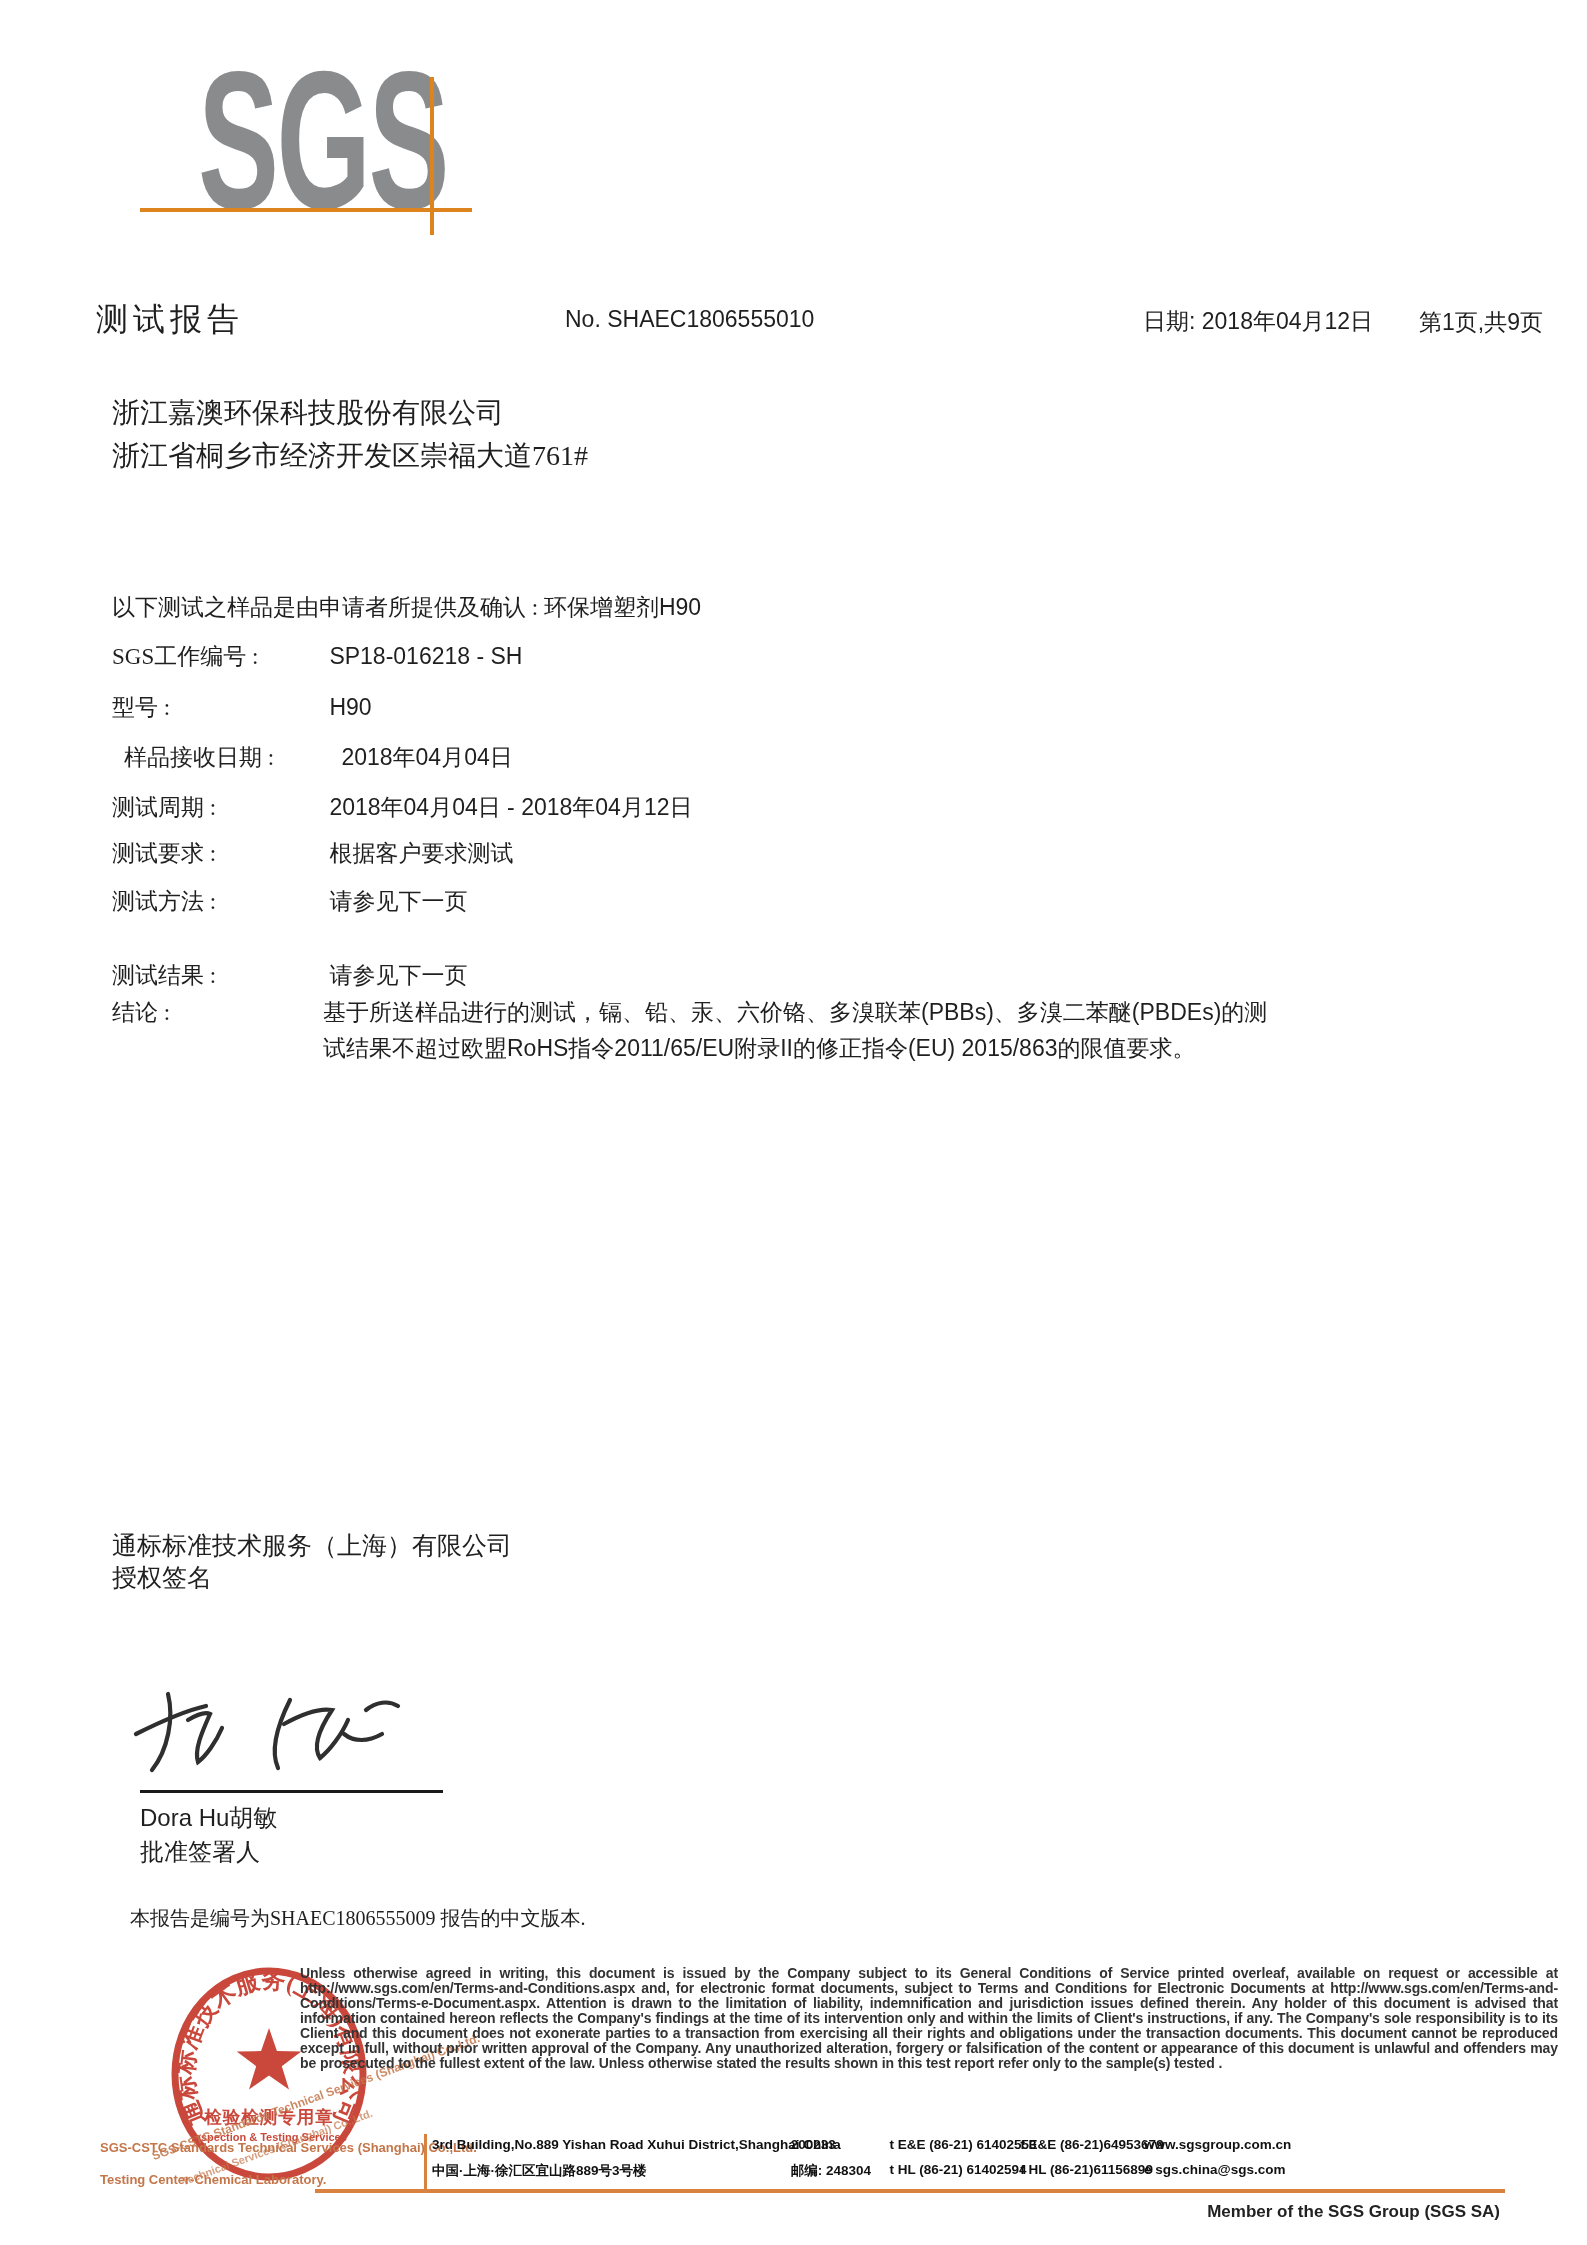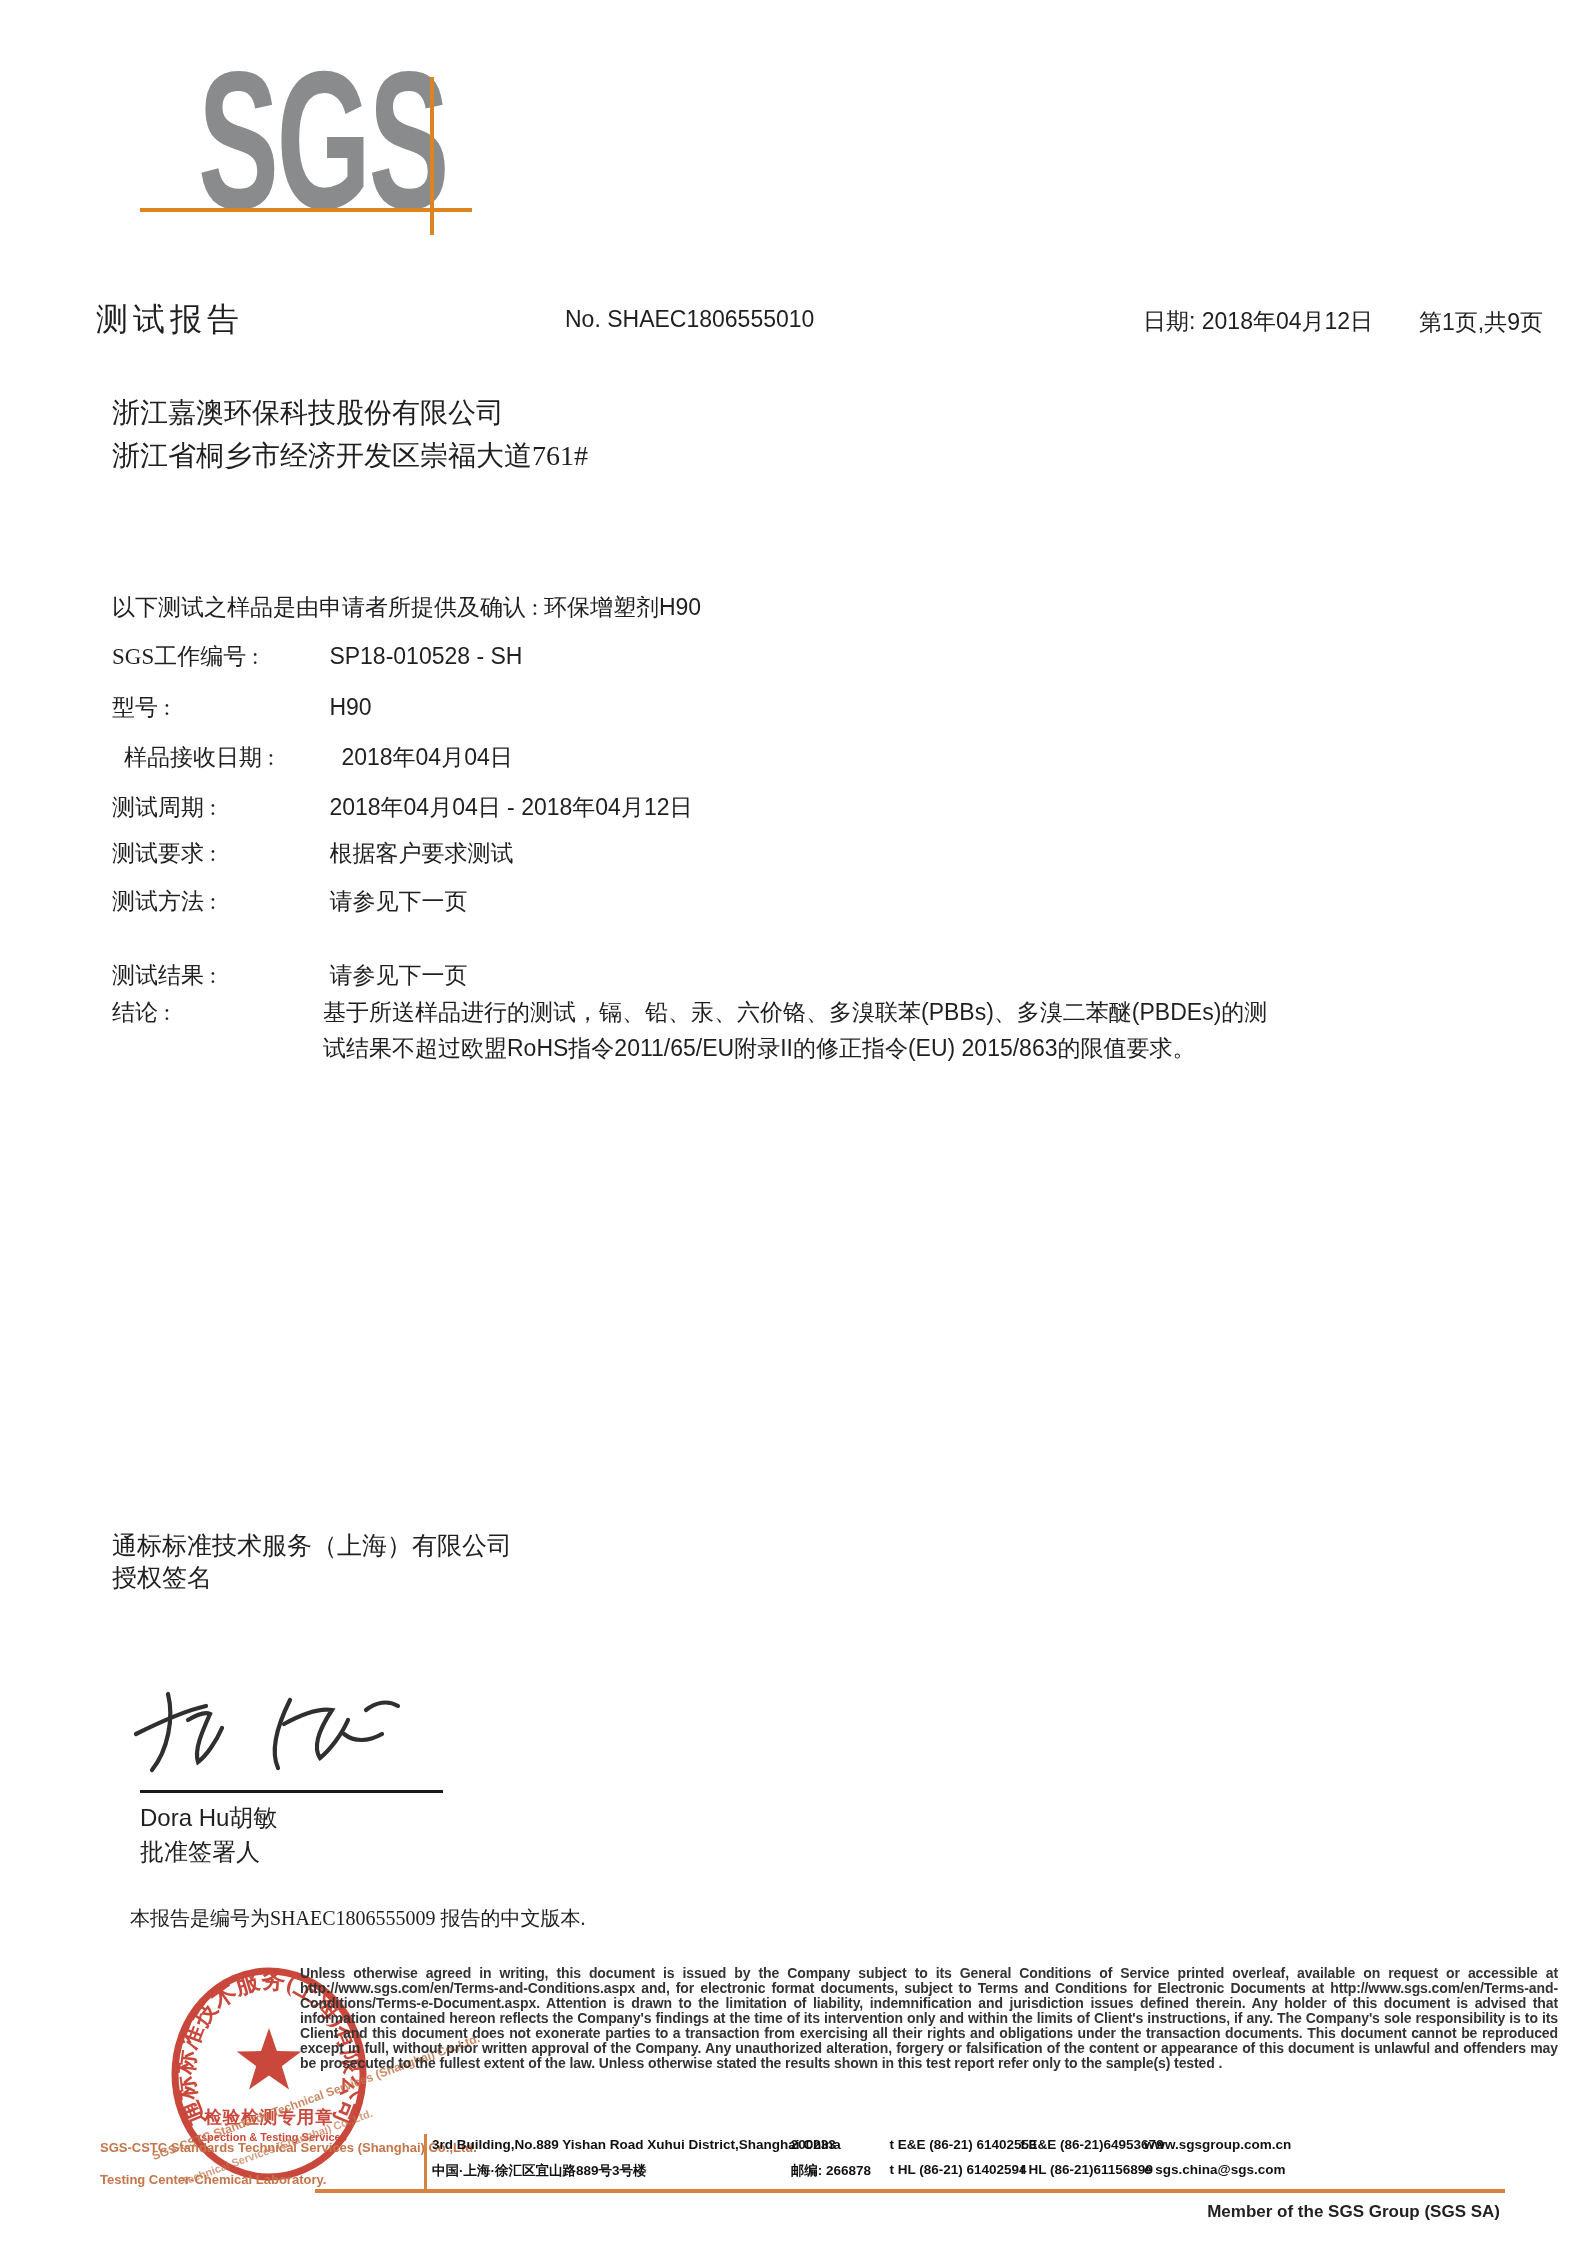--- a/index.html
+++ b/index.html
@@ -59,21 +59,21 @@
 
   <div class="abs co-line" style="left:112px;top:394px;">浙江嘉澳环保科技股份有限公司</div>
   <div class="abs co-line" style="left:112px;top:437px;">浙江省桐乡市经济开发区崇福大道761#</div>
 
   <div class="abs row" style="left:112px;top:592px;">
     <span class="serif">以下测试之样品是由申请者所提供及确认 : </span><span class="sans">环保增塑剂H90</span>
   </div>
 
   <div class="abs row" style="left:112px;top:641px;">
     <span class="lbl">SGS工作编号 :</span>
-    <span class="val">SP18-010528 - SH</span>
+    <span class="val">SP18-016218 - SH</span>
   </div>
   <div class="abs row" style="left:112px;top:692px;">
     <span class="lbl">型号 :</span>
     <span class="val">H90</span>
   </div>
   <div class="abs row" style="left:112px;top:742px;margin-left:12px;">
     <span class="lbl">样品接收日期 :</span>
     <span class="val">2018年04月04日</span>
   </div>
   <div class="abs row" style="left:112px;top:792px;">
@@ -140,21 +140,21 @@
   <div class="abs orange-vline" style="left:424px;top:2134px;height:58px;"></div>
   <div class="abs addr-row" style="top:2137px;">
     <span class="c-addr">3rd Building,No.889 Yishan Road Xuhui District,Shanghai China</span>
     <span class="c-post">200233</span>
     <span class="c-t">t E&amp;E (86-21) 61402553</span>
     <span class="c-f">f E&amp;E (86-21)64953679</span>
     <span>www.sgsgroup.com.cn</span>
   </div>
   <div class="abs addr-row" style="top:2162px;">
     <span class="c-addr">中国·上海·徐汇区宜山路889号3号楼</span>
-    <span class="c-post">邮编: 266878</span>
+    <span class="c-post">邮编: 248304</span>
     <span class="c-t">t HL (86-21) 61402594</span>
     <span class="c-f">f HL (86-21)61156899</span>
     <span>e  sgs.china@sgs.com</span>
   </div>
 
   <div class="abs orange-rule" style="left:315px;top:2189px;width:1190px;"></div>
   <div class="abs member" style="left:1050px;top:2202px;">Member of the SGS Group (SGS SA)</div>
 
 </div>
 

